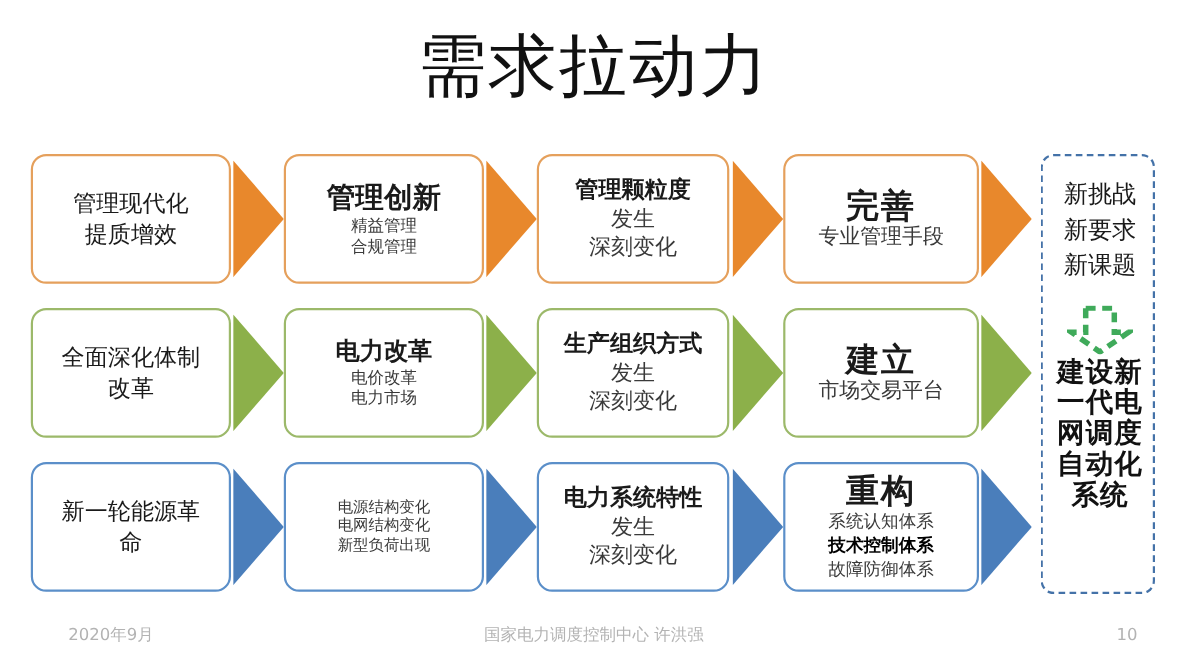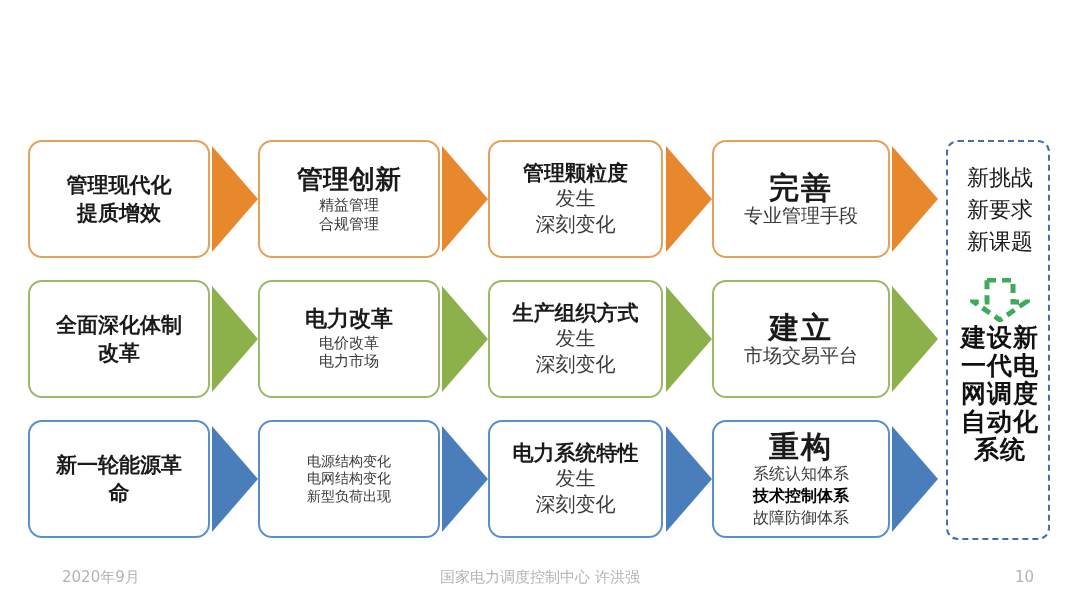--- a/index.html
+++ b/index.html
@@ -56,21 +56,21 @@
   }
   .sub{
     font-family:"DejaVu Serif","Liberation Serif",serif;
     color:#3a3a3a;
     line-height:1.22;
     text-align:center;
     white-space:pre-line;
   }
 
   
-  .b1 .head{font-family:"DejaVu Serif","Liberation Serif",serif;font-weight:bold;font-size:21px;line-height:1.35;}
+  .b1 .head{font-family:"DejaVu Serif","Liberation Serif",serif;font-weight:normal;font-size:21px;line-height:1.35;}
   .b2 .head{font-size:26px;margin-bottom:2px;}
   .b2 .sub{font-size:15px;}
   .b3 .head{font-size:21px;}
   .b3 .sub{font-size:20px;line-height:1.3;}
   .b4 .head{font-size:30px;letter-spacing:2px;}
   .b4 .sub{font-size:19px;}
 
   
   #row3 .b2 .head{font-size:23px;line-height:1.18;}
   #row3 .b2 .sub{font-size:14px;line-height:1.25;}
@@ -140,20 +140,21 @@
   }
   #footer .f-left{position:absolute;left:62px;top:2px;}
   #footer .f-center{position:absolute;left:0;top:2px;width:1080px;text-align:center;}
   #footer .f-right{position:absolute;right:46px;top:2px;}
 </style>
 </head>
 <body>
 
 <div id="slide">
 
+  <div class="title">需求拉动力</div>
 
   <div class="row orange" id="row1">
     <div class="box b1">
       <div class="head">管理现代化
 提质增效</div>
     </div>
     <div class="arrow a1">
       <svg viewBox="0 0 46 106">
           <polygon points="0,0 46,53 0,106" fill="#e8882c"></polygon>
         </svg>

